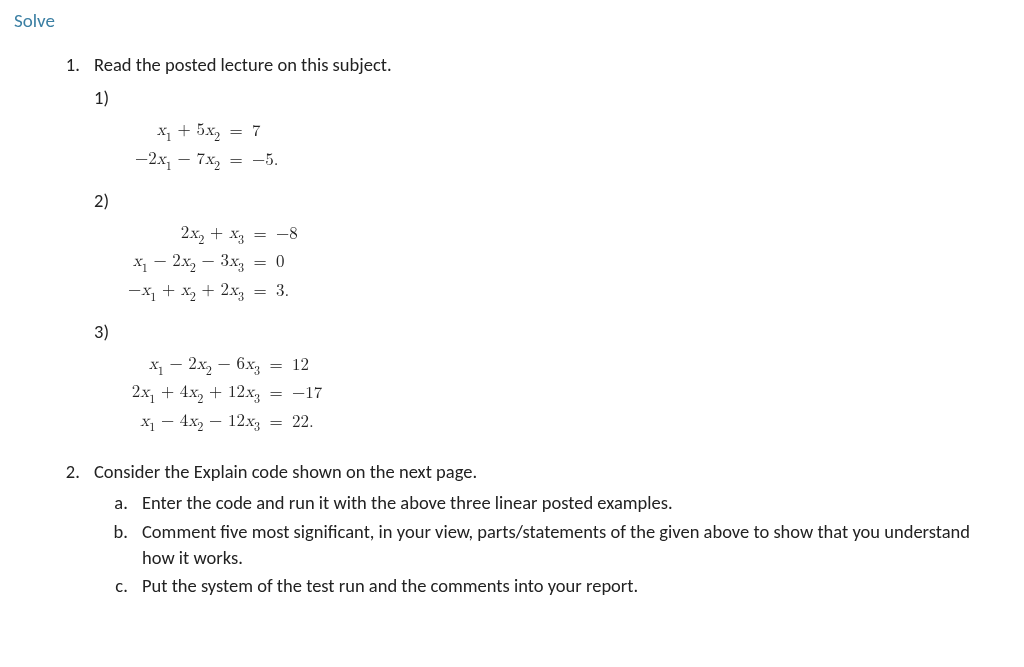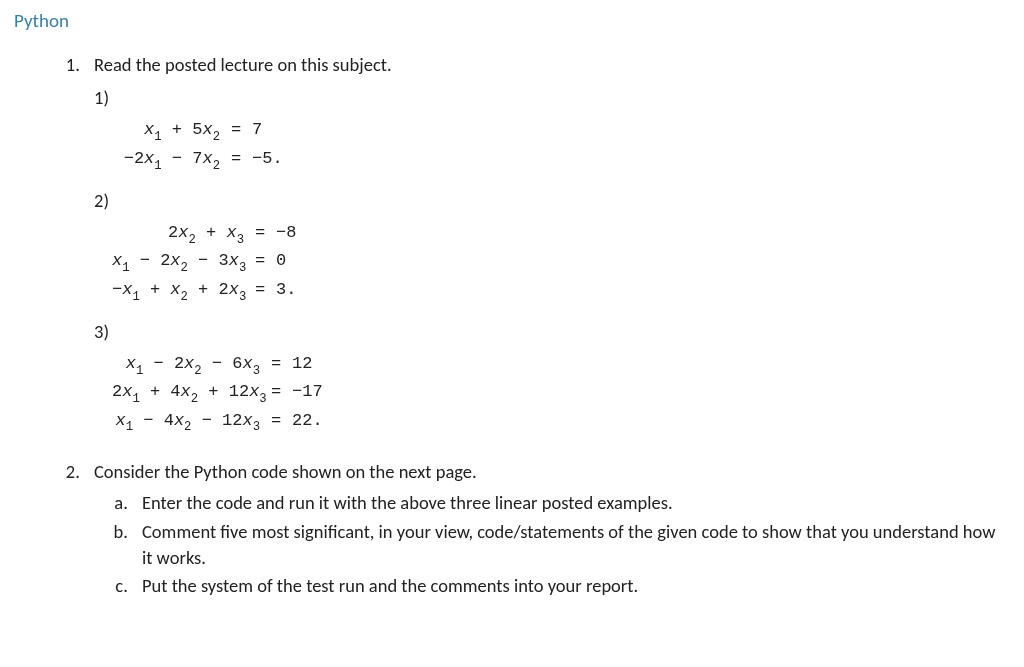--- a/index.html
+++ b/index.html
@@ -32,23 +32,22 @@
 
     .math-block {
       font-family: 'Cambria Math', 'Latin Modern Math', 'STIX Two Math', serif;
       font-size: 17px;
       line-height: 1.55;
       margin: 2px 0 6px 18px;
       display: inline-block;
     }
     .math-row {
       display: flex;
-      align-items: flex-start;
+      align-items: center;
       white-space: pre;
-      font-family: Liberation Mono, monospace;
     }
     .math-lhs { display:inline-block; text-align: right; }
     .math-eq { display:inline-block; width: 32px; text-align: center; }
     .math-rhs { display:inline-block; text-align: left; width: 46px; }
 
     .sub-list {
       list-style: lower-alpha;
       padding-left: 38px;
       margin-top: 4px;
     }
@@ -57,37 +56,37 @@
       margin-bottom: 3px;
     }
 
     
     .v { font-style: italic; }
     sub { font-size: 0.72em; position: relative; top: 0.12em; }
   </style>
 </head>
 <body>
 
-<div class="section-heading">Python</div>
+<div class="section-heading">Solve</div>
 
 <ol class="ol-list">
   <li>
     <div class="task-line">Read the posted lecture on this subject.</div>
 
     <div class="task-line heading">1)</div>
     <div class="math-block"><div class="math-row"><span class="math-lhs" style="width: 108px;"><span class="v">x</span><sub>1</sub> + 5<span class="v">x</span><sub>2</sub></span><span class="math-eq">=</span><span class="math-rhs">7</span></div><div class="math-row"><span class="math-lhs" style="width: 108px;">−2<span class="v">x</span><sub>1</sub> − 7<span class="v">x</span><sub>2</sub></span><span class="math-eq">=</span><span class="math-rhs">−5.</span></div></div>
 
     <div class="task-line heading">2)</div>
     <div class="math-block"><div class="math-row"><span class="math-lhs" style="width: 132px;">2<span class="v">x</span><sub>2</sub> + <span class="v">x</span><sub>3</sub></span><span class="math-eq">=</span><span class="math-rhs">−8</span></div><div class="math-row"><span class="math-lhs" style="width: 132px;"><span class="v">x</span><sub>1</sub> − 2<span class="v">x</span><sub>2</sub> − 3<span class="v">x</span><sub>3</sub></span><span class="math-eq">=</span><span class="math-rhs">0</span></div><div class="math-row"><span class="math-lhs" style="width: 132px;">−<span class="v">x</span><sub>1</sub> + <span class="v">x</span><sub>2</sub> + 2<span class="v">x</span><sub>3</sub></span><span class="math-eq">=</span><span class="math-rhs">3.</span></div></div>
 
     <div class="task-line heading">3)</div>
     <div class="math-block"><div class="math-row"><span class="math-lhs" style="width: 148px;"><span class="v">x</span><sub>1</sub> − 2<span class="v">x</span><sub>2</sub> − 6<span class="v">x</span><sub>3</sub></span><span class="math-eq">=</span><span class="math-rhs">12</span></div><div class="math-row"><span class="math-lhs" style="width: 148px;">2<span class="v">x</span><sub>1</sub> + 4<span class="v">x</span><sub>2</sub> + 12<span class="v">x</span><sub>3</sub></span><span class="math-eq">=</span><span class="math-rhs">−17</span></div><div class="math-row"><span class="math-lhs" style="width: 148px;"><span class="v">x</span><sub>1</sub> − 4<span class="v">x</span><sub>2</sub> − 12<span class="v">x</span><sub>3</sub></span><span class="math-eq">=</span><span class="math-rhs">22.</span></div></div>
   </li>
 
   <li>
-    <div class="task-line">Consider the Python code shown on the next page.</div>
+    <div class="task-line">Consider the Explain code shown on the next page.</div>
     <ol class="sub-list">
       <li>Enter the code and run it with the above three linear posted examples.</li>
-      <li>Comment five most significant, in your view, code/statements of the given code to show that you understand how it works.</li>
+      <li>Comment five most significant, in your view, parts/statements of the given above to show that you understand how it works.</li>
       <li>Put the system of the test run and the comments into your report.</li>
     </ol>
   </li>
 </ol>
 
 </body></html>

